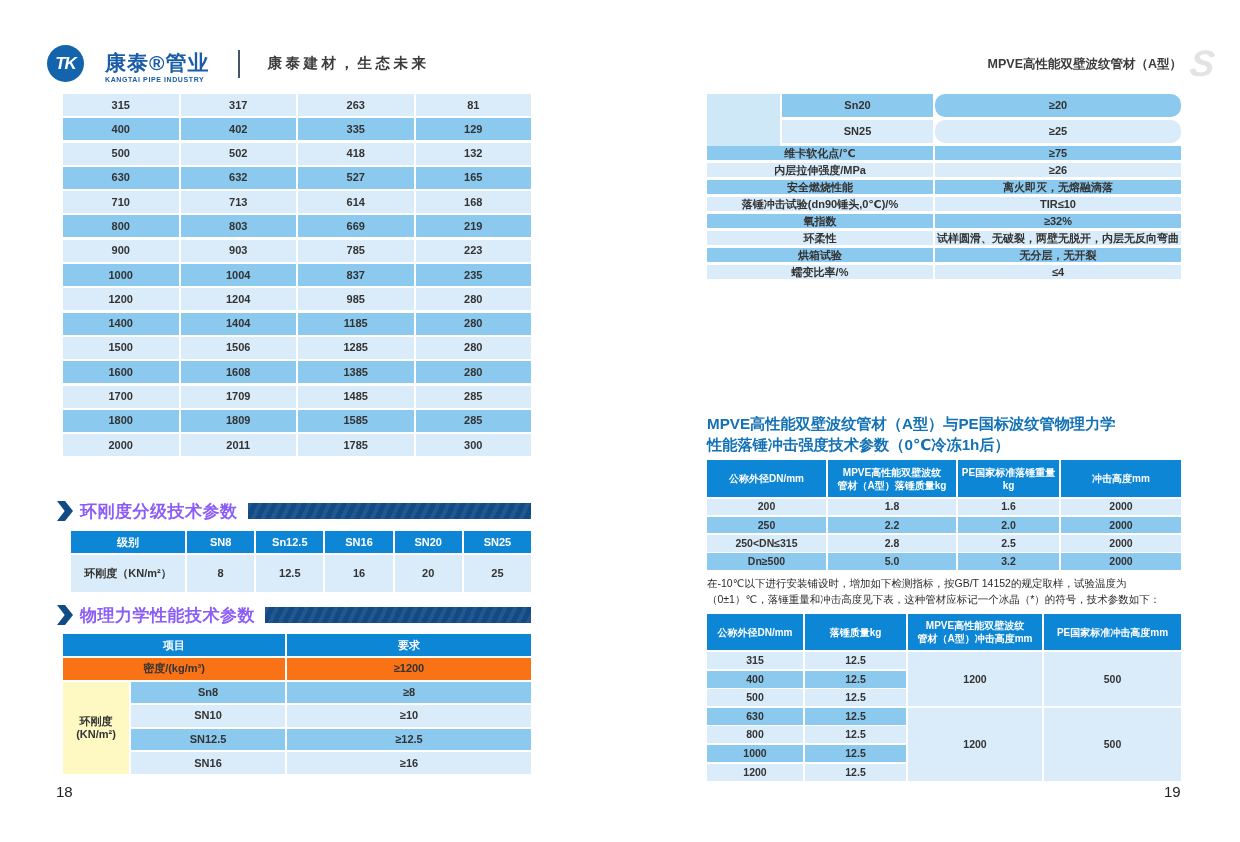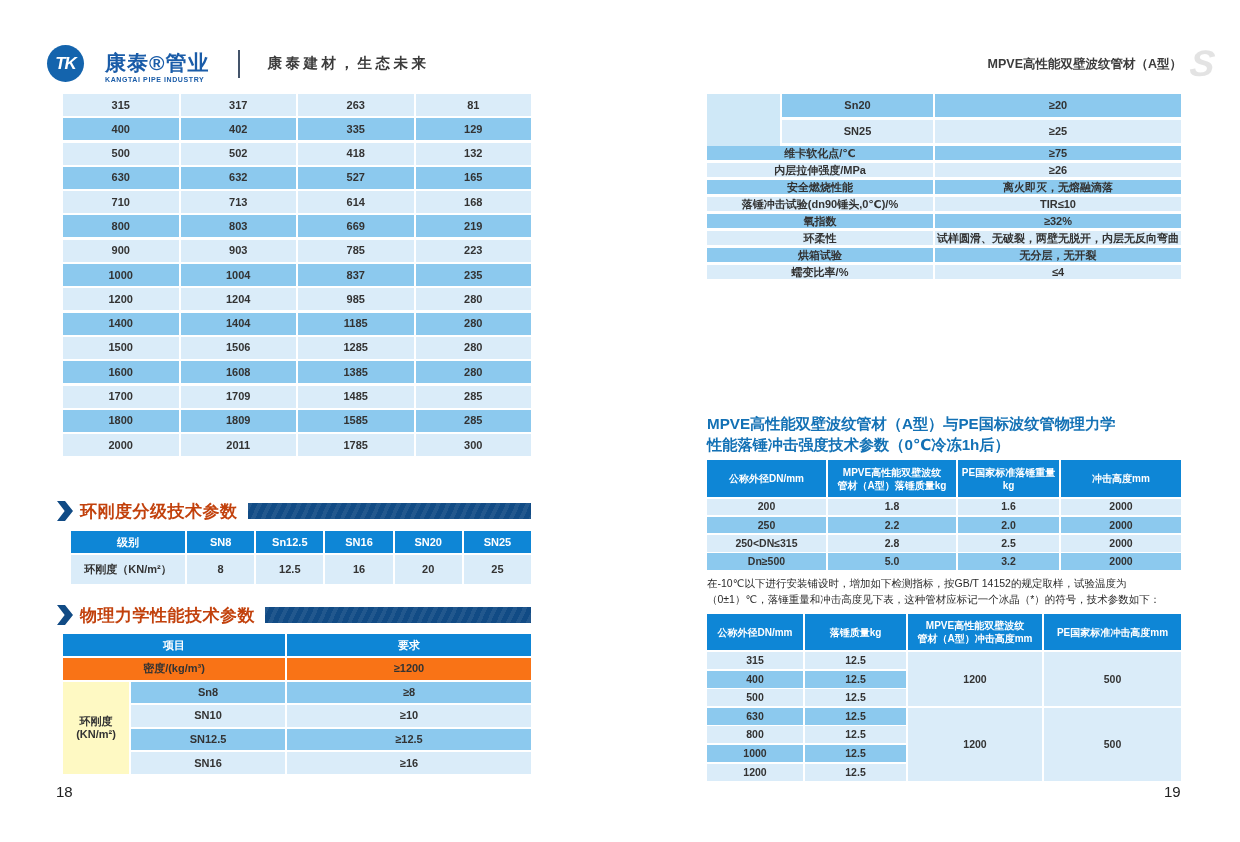--- a/index.html
+++ b/index.html
@@ -32,30 +32,30 @@
   .size-table { position:absolute; left:63px; top:94px; width:468px; }
   .size-table .trow { margin-bottom:2.3px; }
   .size-table .tcell { flex:1; height:22px; }
   .size-table .trow:nth-child(odd)  .tcell { background:#daecf9; }
   .size-table .trow:nth-child(even) .tcell { background:#8cc9ee; }
 
   
   .section { position:absolute; left:57px; width:474px; height:22px; display:flex; align-items:center; }
   .chev-icon { width:16px; height:20px; background:#114b85; margin-right:7px;
     clip-path:polygon(0 0, 50% 0, 100% 50%, 50% 100%, 0 100%, 48% 50%); }
-  .section-title { font-size:17px; font-weight:bold; color:#c2410c; letter-spacing:0.5px; }
+  .section-title { font-size:17px; font-weight:bold; color:#8b5cf6; letter-spacing:0.5px; }
   .section-bar { flex:1; height:16px; margin-left:10px; background:#114b85;
     background-image:repeating-linear-gradient(115deg, rgba(255,255,255,0.07) 0 4px, transparent 4px 9px); }
 
   
   .ring-table { position:absolute; left:63px; top:531px; width:468px;padding-left:8px; }
   .ring-table .hrow { display:flex; gap:2px; height:22px; }
   .ring-table .hcell { flex:1; }
   .ring-table .hcell:first-child { flex:0 0 114px; }
-  .ring-table .brow { display:flex; gap:2px; height:29px; margin-top:2px; }
+  .ring-table .brow { display:flex; gap:2px; height:37px; margin-top:2px; }
   .ring-table .brow .tcell { flex:1; background:#daecf9; height:auto; }
   .ring-table .brow .tcell:first-child { flex:0 0 114px; }
 
   
   .phys-table { position:absolute; left:63px; top:634px; width:468px; }
   .phys-table .hrow { display:flex; gap:2px; height:22px; }
   .ph-h1 { flex:0 0 222px; } .ph-h2 { flex:1; }
   .ph-density { display:flex; gap:2px; height:21.6px; margin-top:2px; }
   .ph-density .tcell { background:#f97316; }
   .ph-density .tcell:first-child { flex:0 0 222px; } .ph-density .tcell:last-child { flex:1; }
@@ -71,21 +71,21 @@
   .ph-rows .trow:nth-child(even) .tcell { background:#daecf9; }
 
   
   .cont-table { position:absolute; left:707px; top:94px; width:474px; }
   .sn-block { display:flex; gap:2px; }
   .sn-span { flex:0 0 73px; background:#cfe8f7; }
   .sn-rows { flex:1; }
   .sn-rows .trow { margin-bottom:3px; }
   .sn-rows .tcell { height:23px; }
   .sn-rows .tcell:first-child { flex:0 0 151px; }
-  .sn-rows .tcell:last-child { flex:1; }
+  .sn-rows .tcell:last-child { flex:1;border-radius:10px; }
   .sn-rows .trow:nth-child(odd)  .tcell { background:#8cc9ee; }
   .sn-rows .trow:nth-child(even) .tcell { background:#daecf9; }
   .cont-rows .trow { margin-bottom:3px; }
   .cont-rows .tcell { height:14px; }
   .cont-rows .tcell:first-child { flex:0 0 226px; }
   .cont-rows .tcell:last-child { flex:1; }
   .cont-rows .trow:nth-child(odd)  .tcell { background:#8cc9ee; }
   .cont-rows .trow:nth-child(even) .tcell { background:#daecf9; }
 
   

